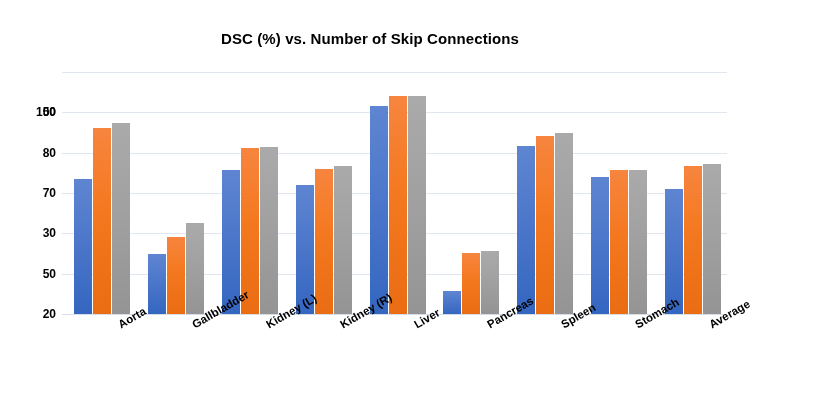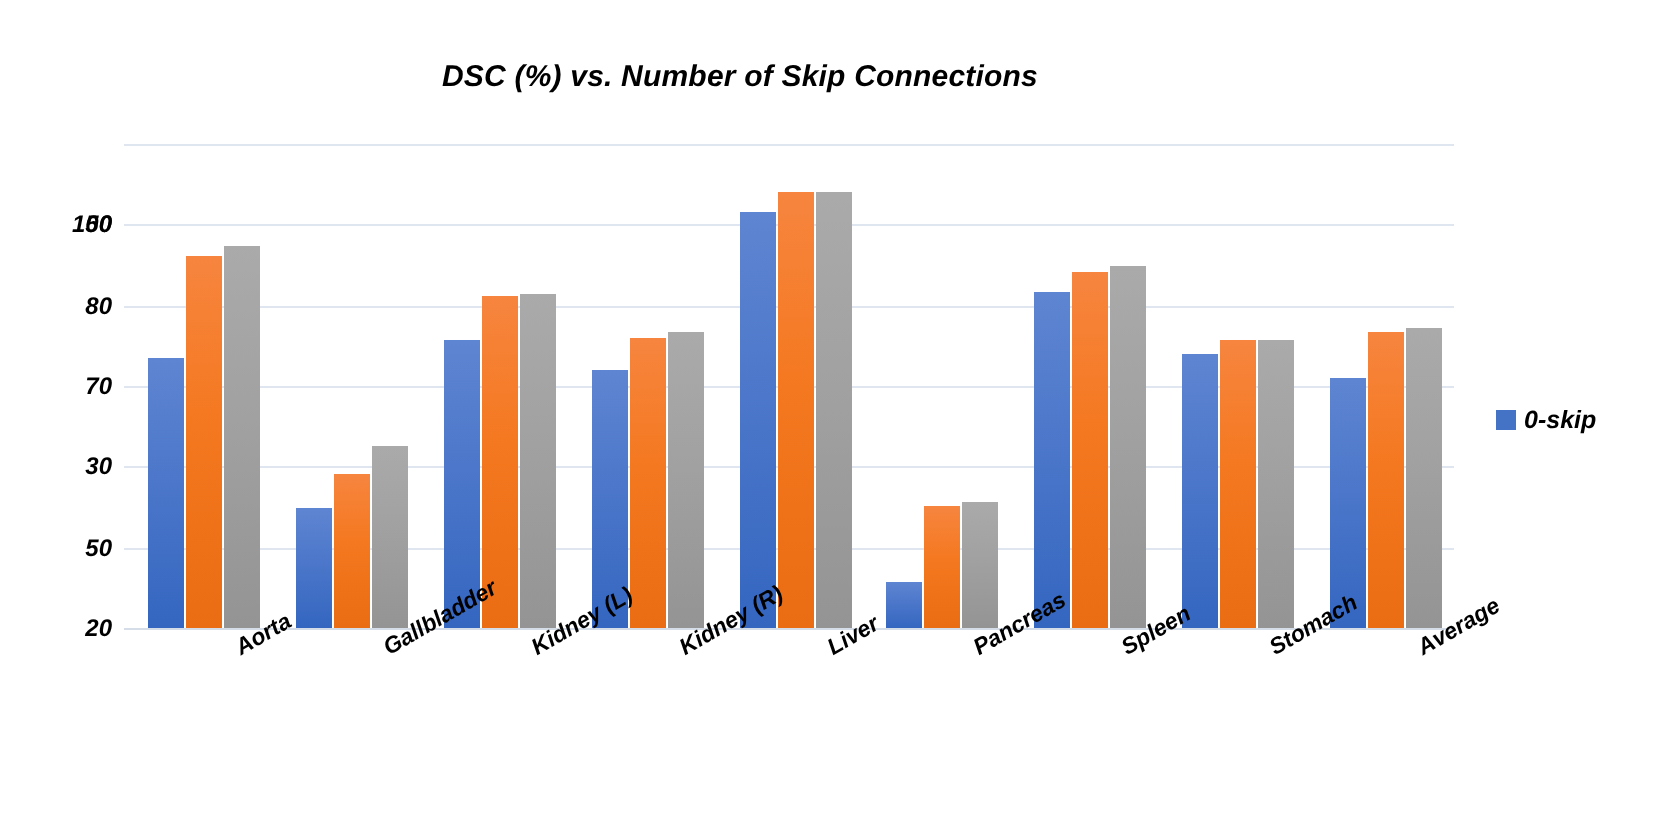--- a/index.html
+++ b/index.html
@@ -11,21 +11,20 @@
     width: 831px;
     height: 412px;
     font-family: "Liberation Sans", sans-serif;
     color: #000000;
     overflow: hidden;
   }
   #chart-root {
     position: relative;
     width: 831px;
     height: 328px;
-    font-style: italic;
   }
   
   #chart-title {
     position: absolute;
     left: 0;
     top: 30px;
     width: 740px;
     text-align: center;
     font-size: 15px;
     font-weight: bold;
@@ -205,19 +204,15 @@
       <div class="xtick" style="left: 201.778px; width: 0px;">Kidney (L)</div>
       <div class="xtick" style="left: 275.667px; width: 0px;">Kidney (R)</div>
       <div class="xtick" style="left: 349.556px; width: 0px;">Liver</div>
       <div class="xtick" style="left: 423.444px; width: 0px;">Pancreas</div>
       <div class="xtick" style="left: 497.333px; width: 0px;">Spleen</div>
       <div class="xtick" style="left: 571.222px; width: 0px;">Stomach</div>
       <div class="xtick" style="left: 645.111px; width: 0px;">Average</div>
     </div>
 
   <div id="legend">
-      <div class="legend-item">
-        <span class="legend-swatch" style="background: rgb(68, 114, 196);"></span>
-        <span class="legend-label">0-skip</span>
-      </div>
     </div>
 
 </div>
 
 </body></html>

